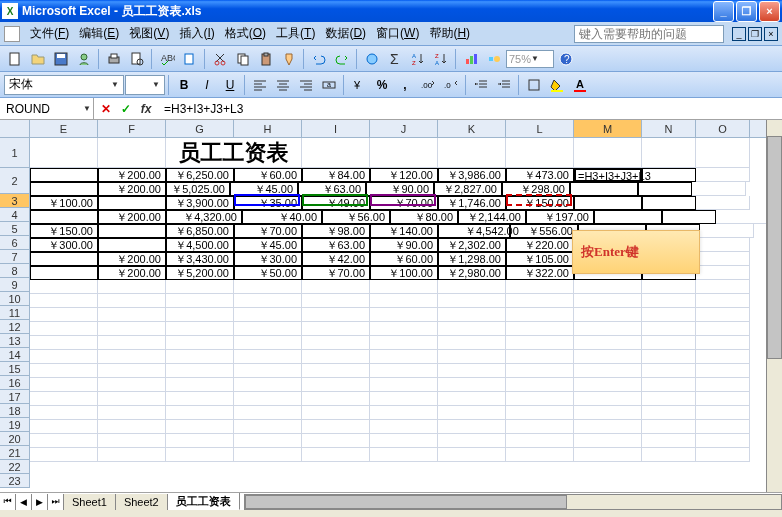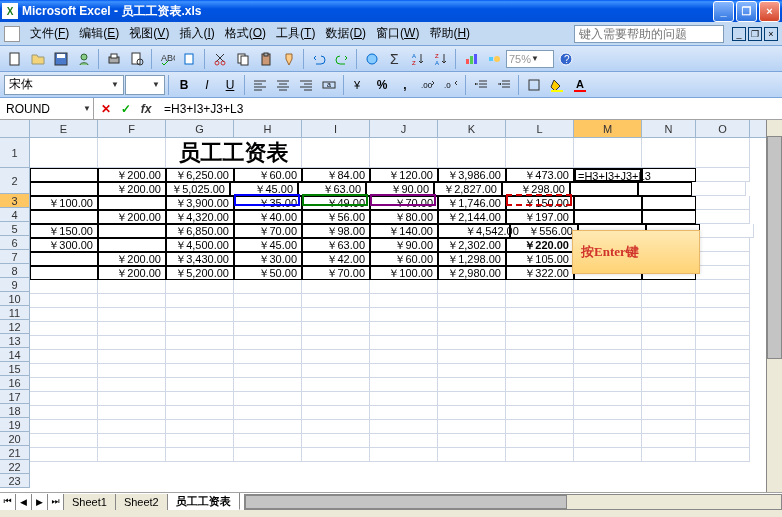--- a/index.html
+++ b/index.html
@@ -452,22 +452,22 @@
           <div class="cell bd" style="width: 68px;">￥70.00</div>
           <div class="cell bd" style="width: 68px;">￥1,746.00</div>
           <div class="cell bd" style="width: 68px;">￥150.00</div>
           <div class="cell bd" style="width: 68px;"></div>
           <div class="cell bd" style="width: 54px;"></div>
           <div class="cell" style="width: 54px;"></div>
         </div>
         <div class="row">
           <div class="cell bd" style="width: 68px;"></div>
           <div class="cell bd" style="width: 68px;">￥200.00</div>
-          <div class="cell bd" style="width: 68px;">￥4,320.00</div>
-          <div class="cell bd" style="width: 68px; padding-left: 16px;">￥40.00</div>
+          <div class="cell bd" style="width: 76px;">￥4,320.00</div>
+          <div class="cell bd" style="width: 80px; padding-left: 16px;">￥40.00</div>
           <div class="cell bd" style="width: 68px;">￥56.00</div>
           <div class="cell bd" style="width: 68px;">￥80.00</div>
           <div class="cell bd" style="width: 68px;">￥2,144.00</div>
           <div class="cell bd" style="width: 68px;">￥197.00</div>
           <div class="cell bd" style="width: 68px;"></div>
           <div class="cell bd" style="width: 54px;"></div>
           <div class="cell" style="width: 54px;"></div>
         </div>
         <div class="row">
           <div class="cell bd" style="width: 68px;">￥150.00</div>
@@ -483,21 +483,21 @@
           <div class="cell" style="width: 54px;"></div>
         </div>
         <div class="row">
           <div class="cell bd" style="width: 68px;">￥300.00</div>
           <div class="cell bd" style="width: 68px;"></div>
           <div class="cell bd" style="width: 68px;">￥4,500.00</div>
           <div class="cell bd" style="width: 68px;">￥45.00</div>
           <div class="cell bd" style="width: 68px;">￥63.00</div>
           <div class="cell bd" style="width: 68px;">￥90.00</div>
           <div class="cell bd" style="width: 68px;">￥2,302.00</div>
-          <div class="cell bd" style="width: 68px; font-weight: bold;">￥220.00</div>
+          <div class="cell bd" style="width: 68px;">￥220.00</div>
           <div class="cell bd" style="width: 68px;"></div>
           <div class="cell bd" style="width: 54px;"></div>
           <div class="cell" style="width: 54px;"></div>
         </div>
         <div class="row">
           <div class="cell bd" style="width: 68px;"></div>
           <div class="cell bd" style="width: 68px;">￥200.00</div>
           <div class="cell bd" style="width: 68px;">￥3,430.00</div>
           <div class="cell bd" style="width: 68px;">￥30.00</div>
           <div class="cell bd" style="width: 68px;">￥42.00</div>

